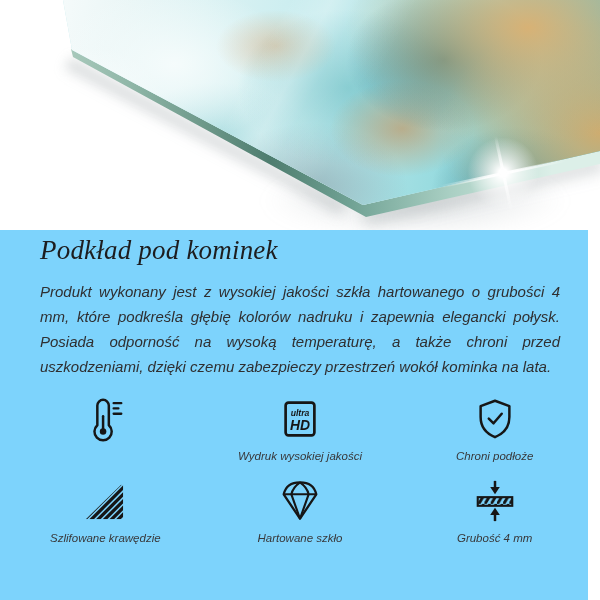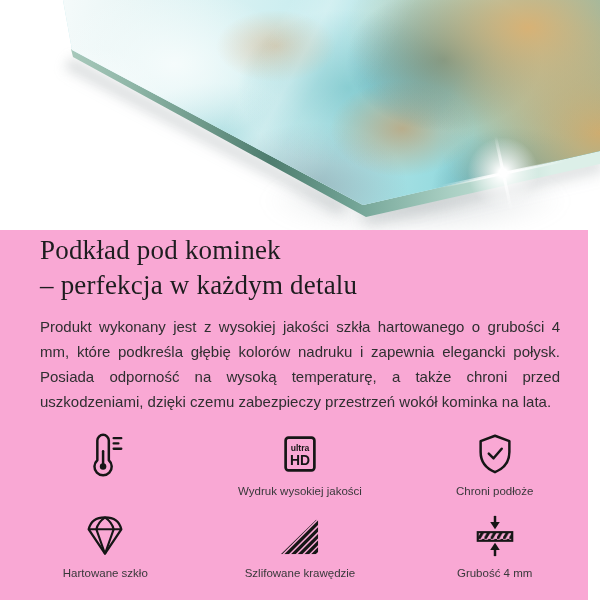--- a/index.html
+++ b/index.html
@@ -1,21 +1,21 @@
 <!DOCTYPE html>
 <html><head>
 <meta charset="utf-8">
 <style>
   html,body { margin:0; padding:0; }
   body {
     width:600px; height:600px; background:#ffffff; overflow:hidden;
     font-family:"Liberation Sans","DejaVu Sans",sans-serif;
     -webkit-font-smoothing:antialiased;
   }
-  .page { position:relative; width:588px; height:600px; background:#f9a8d4; }
+  .page { position:relative; width:588px; height:600px; background:#7dd3fc;font-style:italic; }
 
   
   .hero { position:absolute; left:0; top:0; width:600px; height:230px; overflow:hidden; background:#fff; }
 
   .shadow-strip-a {
     position:absolute; left:70px; top:58px; width:312px; height:15px;
     background:linear-gradient(to bottom, rgba(110,122,126,0.38), rgba(140,150,154,0.05));
     transform-origin:left top; transform:rotate(28deg); filter:blur(6px); z-index:1;
   }
   .shadow-strip-b {
@@ -96,21 +96,21 @@
   <div class="hero">
     <div class="shadow-strip-a"></div>
     <div class="shadow-strip-b"></div>
     <div class="shadow-glow"></div>
     <div class="glass-edge"></div>
     <div class="glass-face"></div>
     <div class="sparkle"></div>
   </div>
 
   <div class="content">
-    <h1><span>Podkład pod kominek</span><br><span>– perfekcja w każdym detalu</span></h1>
+    <h1><span>Podkład pod kominek</span><br></h1>
 
     <p class="desc">Produkt wykonany jest z wysokiej jakości szkła hartowanego o grubości 4 mm, które podkreśla głębię kolorów nadruku i zapewnia elegancki połysk. Posiada odporność na wysoką temperaturę, a także chroni przed uszkodzeniami, dzięki czemu zabezpieczy przestrzeń wokół kominka na lata.</p>
 
     <div class="features">
 
       <div class="feature">
         <div class="ic">
           <svg width="46" height="46" viewBox="0 0 48 48">
             <path d="M16 30.5 A9 9 0 1 0 28 30.5 L28 10 A6 6 0 0 0 16 10 Z" fill="none" stroke="#161616" stroke-width="2.6" stroke-linejoin="round"></path>
             <circle cx="22" cy="37" r="3.4" fill="#161616"></circle>
@@ -137,48 +137,48 @@
             <path d="M24 5 L39 10.5 L39 22 C39 32.5 32.5 39.5 24 43 C15.5 39.5 9 32.5 9 22 L9 10.5 Z" fill="none" stroke="#161616" stroke-width="2.6" stroke-linejoin="round"></path>
             <path d="M17.5 23.5 L22.5 28.5 L31 18.5" fill="none" stroke="#161616" stroke-width="2.6" stroke-linecap="round" stroke-linejoin="round"></path>
           </svg>
         </div>
         <div class="lbl">Chroni podłoże</div>
       </div>
 
       <div class="feature">
         <div class="ic">
           <svg width="46" height="46" viewBox="0 0 48 48">
-            <path d="M7 17 C9 8 15 4.5 24 4.5 C33 4.5 39 8 41 17 L24 42.5 Z" fill="none" stroke="#161616" stroke-width="2.4" stroke-linejoin="round"></path>
-            <path d="M7 17 L41 17" stroke="#161616" stroke-width="2.2"></path>
-            <path d="M24 4.5 C19 8 16 12 15 17 M24 4.5 C29 8 32 12 33 17" fill="none" stroke="#161616" stroke-width="2.2"></path>
-            <path d="M15 17 L24 42.5 M33 17 L24 42.5" fill="none" stroke="#161616" stroke-width="2.2"></path>
-          </svg>
-        </div>
-        <div class="lbl">Hartowane szkło</div>
-      </div>
-
-      <div class="feature">
-        <div class="ic">
-          <svg width="46" height="46" viewBox="0 0 48 48">
             <defs>
               <clipPath id="triclip">
                   <path d="M4 43 L43 5 L43 43 Z"></path>
                 </clipPath>
             </defs>
             <g clip-path="url(#triclip)" stroke="#161616" stroke-width="3.4">
               <path d="M-6 52 L40 6"></path>
               <path d="M1 52 L47 6"></path>
               <path d="M8 52 L54 6"></path>
               <path d="M15 52 L61 6"></path>
               <path d="M22 52 L68 6"></path>
               <path d="M29 52 L75 6"></path>
             </g>
           </svg>
         </div>
         <div class="lbl">Szlifowane krawędzie</div>
+      </div>
+
+      <div class="feature">
+        <div class="ic">
+          <svg width="46" height="46" viewBox="0 0 48 48">
+            <path d="M7 17 C9 8 15 4.5 24 4.5 C33 4.5 39 8 41 17 L24 42.5 Z" fill="none" stroke="#161616" stroke-width="2.4" stroke-linejoin="round"></path>
+            <path d="M7 17 L41 17" stroke="#161616" stroke-width="2.2"></path>
+            <path d="M24 4.5 C19 8 16 12 15 17 M24 4.5 C29 8 32 12 33 17" fill="none" stroke="#161616" stroke-width="2.2"></path>
+            <path d="M15 17 L24 42.5 M33 17 L24 42.5" fill="none" stroke="#161616" stroke-width="2.2"></path>
+          </svg>
+        </div>
+        <div class="lbl">Hartowane szkło</div>
       </div>
 
       <div class="feature">
         <div class="ic">
           <svg width="46" height="46" viewBox="0 0 48 48">
             <defs>
               <pattern id="hatch4" width="6.5" height="9" patternUnits="userSpaceOnUse">
                 <path d="M0 10 L6.5 -1" stroke="#161616" stroke-width="3"></path>
               </pattern>
             </defs>

